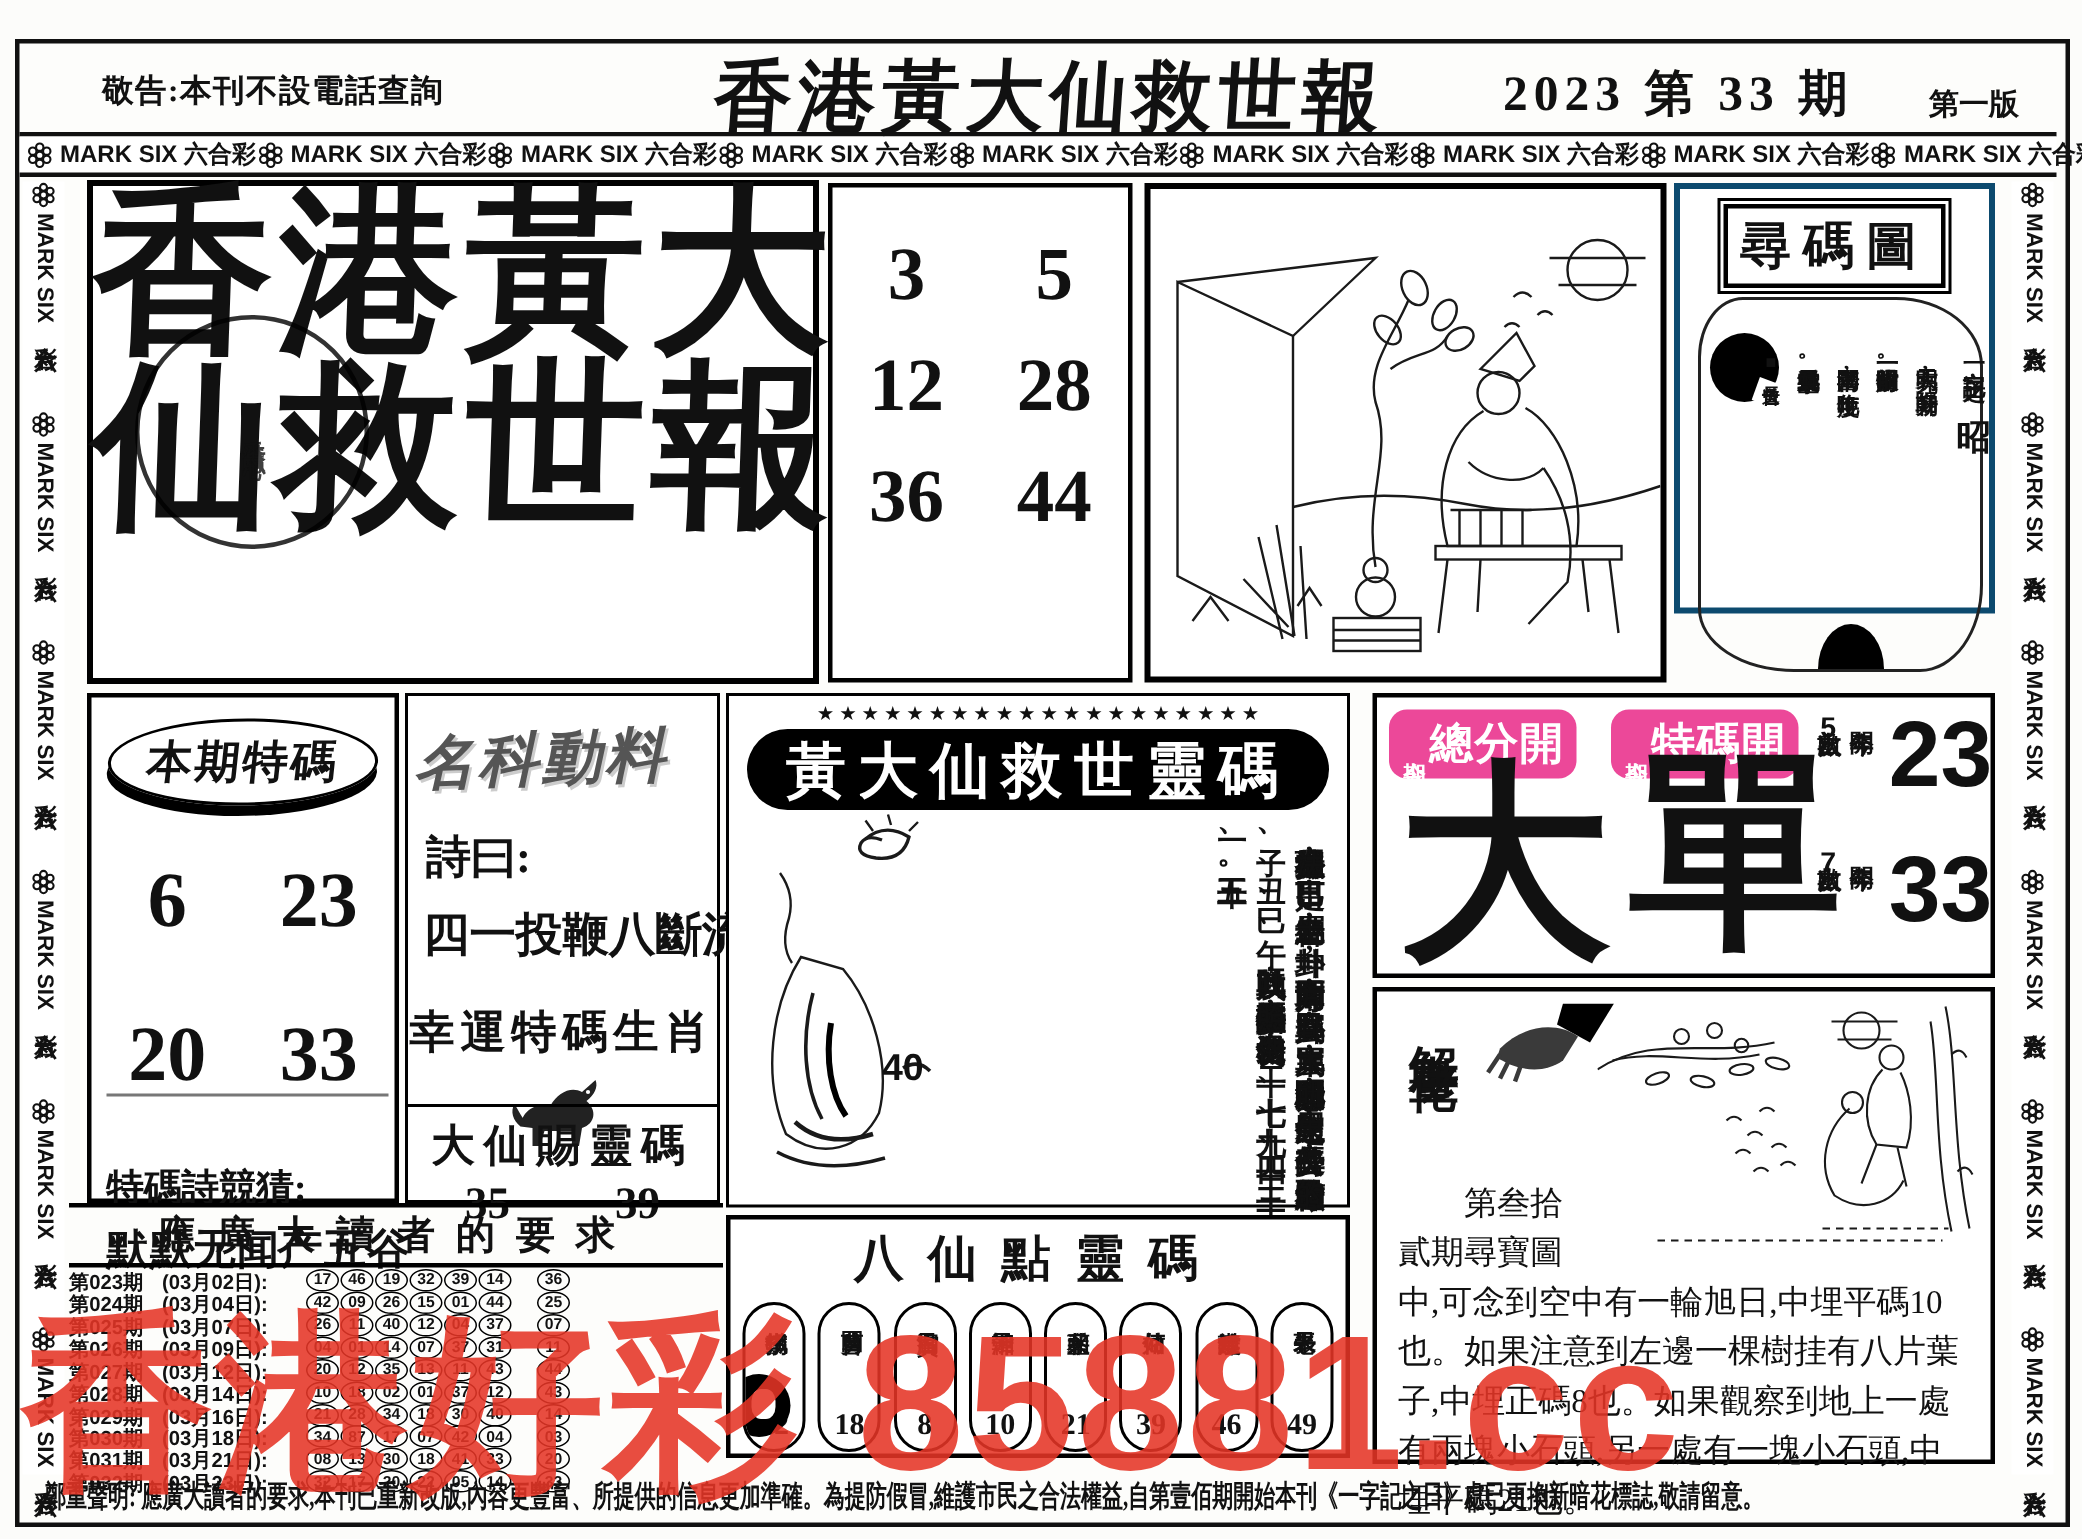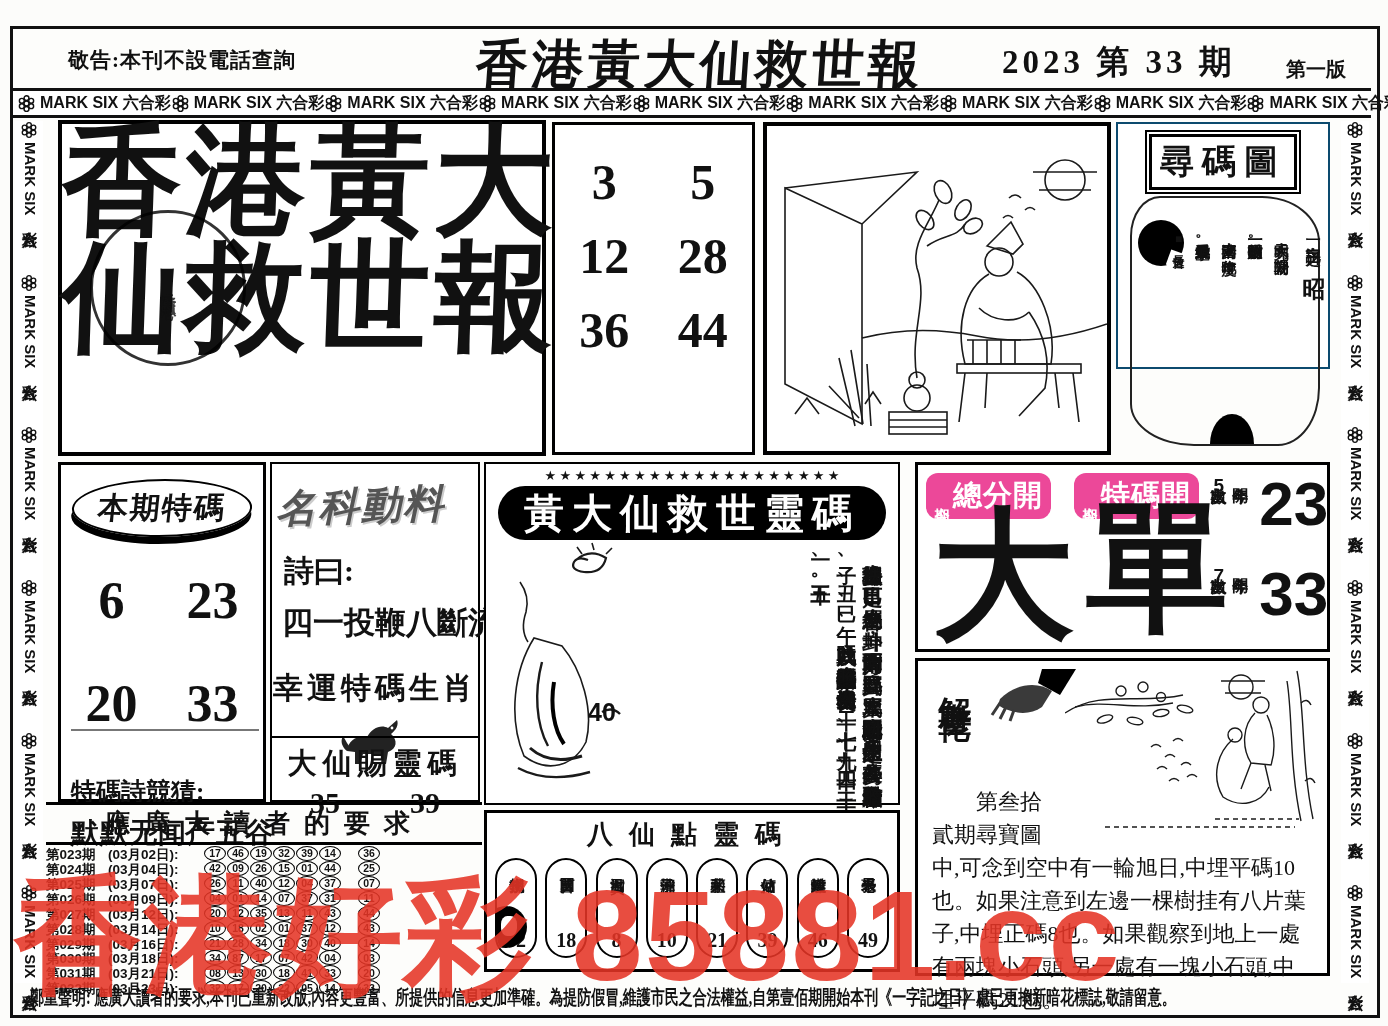--- a/index.html
+++ b/index.html
@@ -47,21 +47,21 @@
      clip-path:polygon(0% 50%,6% 32%,3% 8%,14% 24%,21% 0%,28% 18%,37% 4%,42% 22%,51% 2%,56% 20%,
        65% 4%,70% 22%,80% 6%,83% 26%,95% 10%,91% 34%,100% 40%,93% 56%,99% 80%,87% 72%,89% 97%,
        77% 80%,70% 100%,62% 82%,52% 98%,47% 80%,38% 96%,33% 78%,24% 94%,21% 74%,9% 87%,13% 64%,1% 64%);}
   .liuhe-grid{display:grid;grid-template-columns:1fr 1fr;row-gap:16px;margin-top:28px;
               text-align:center;font-size:50px;font-weight:bold;}
 
   
   .illus{left:763px;top:122px;width:348px;height:333px;border:4px solid #000;}
 
   
-  .xunma{left:1116px;top:122px;width:214px;height:247px;border:2px solid #0c4a6e;}
+  .xunma{left:1116px;top:122px;width:214px;height:287px;border:4px solid #0c4a6e;}
   .xunma-title{margin:10px auto 0 auto;width:142px;border:3px solid #000;outline:2px solid #000;outline-offset:2px;
                text-align:center;font-size:34px;font-weight:900;letter-spacing:8px;padding:2px 0;}
   .scroll{left:12px;top:72px;width:186px;height:246px;border:2px solid #222;
           border-radius:30px 58px 42px 64px / 40px 46px 58px 42px;}
   .scroll-blob-tl{left:6px;top:22px;width:46px;height:46px;background:#000;border-radius:50%;}
   .scroll-blob-tl::after{content:"";position:absolute;right:-2px;bottom:-2px;width:18px;height:16px;
           background:#fff;transform:rotate(20deg);}
   .scroll-blob-b{left:78px;top:216px;width:44px;height:30px;background:#000;border-radius:50% 50% 0 0/100% 100% 0 0;}
   .scroll-text{left:34px;top:34px;height:196px;writing-mode:vertical-rl;text-orientation:upright;
                font-size:15px;font-weight:bold;line-height:1.55;}
@@ -134,21 +134,21 @@
   .res-issue{font-size:13.5px;font-weight:bold;width:62px;font-family:"Liberation Sans",sans-serif;}
   .res-date{font-size:13.5px;font-weight:bold;width:96px;font-family:"Liberation Sans",sans-serif;}
   .res-nums{display:flex;gap:1px;}
   .oval{display:inline-flex;align-items:center;justify-content:center;width:20px;height:13px;
         border:1.5px solid #000;border-radius:50%;font-family:"Liberation Sans",sans-serif;
         font-size:10.5px;font-weight:bold;}
   .oval.special{margin-left:17px;}
 
   
   .baxian{left:484px;top:810px;width:416px;height:162px;border:3px solid #000;}
-  .baxian-title{text-align:center;font-size:26px;font-weight:900;letter-spacing:16px;margin-top:4px;white-space:nowrap;}
+  .baxian-title{text-align:center;font-size:33px;font-weight:900;letter-spacing:16px;margin-top:4px;white-space:nowrap;}
   .baxian-row{display:flex;justify-content:space-between;padding:6px 8px 0 8px;}
   .capsule{position:relative;width:42px;height:100px;border:2px solid #000;border-radius:22px;
            display:flex;flex-direction:column;align-items:center;justify-content:space-between;
            padding:6px 0 4px 0;box-sizing:border-box;overflow:hidden;}
   .cap-name{writing-mode:vertical-rl;text-orientation:upright;font-size:15px;font-weight:bold;line-height:1.05;}
   .cap-num{font-family:"Liberation Serif",serif;font-size:20px;font-weight:bold;}
   .cap-blob{position:absolute;left:-12px;bottom:8px;width:42px;height:42px;background:#000;border-radius:50%;}
   .cap-blob::after{content:"";position:absolute;left:16px;top:10px;width:16px;height:20px;background:#fff;border-radius:40%;}
 
   

